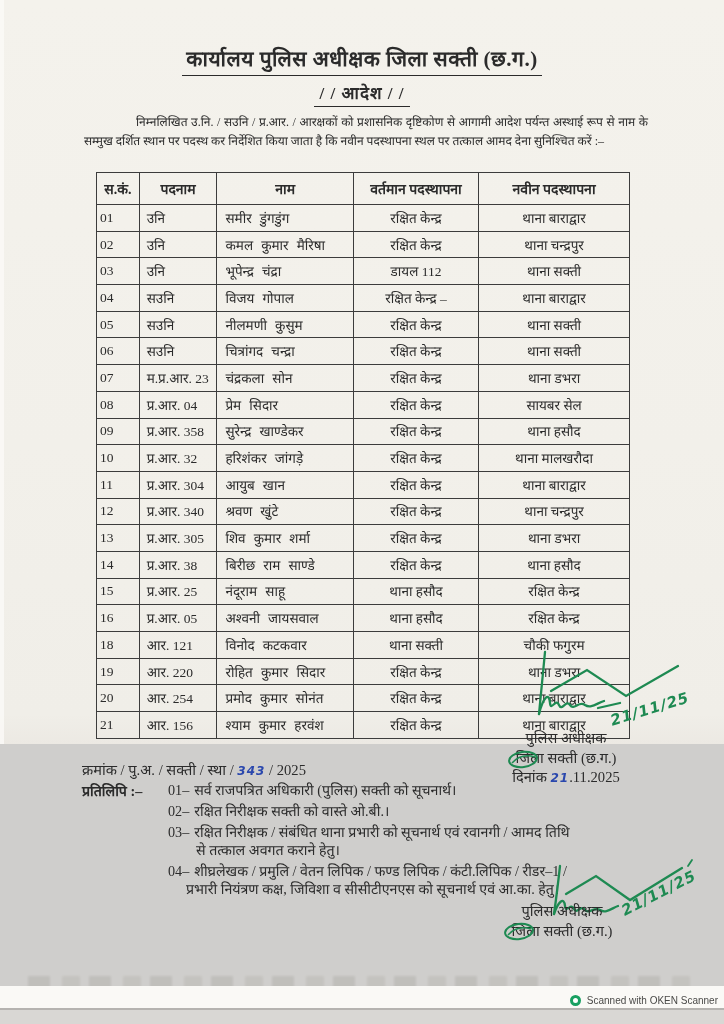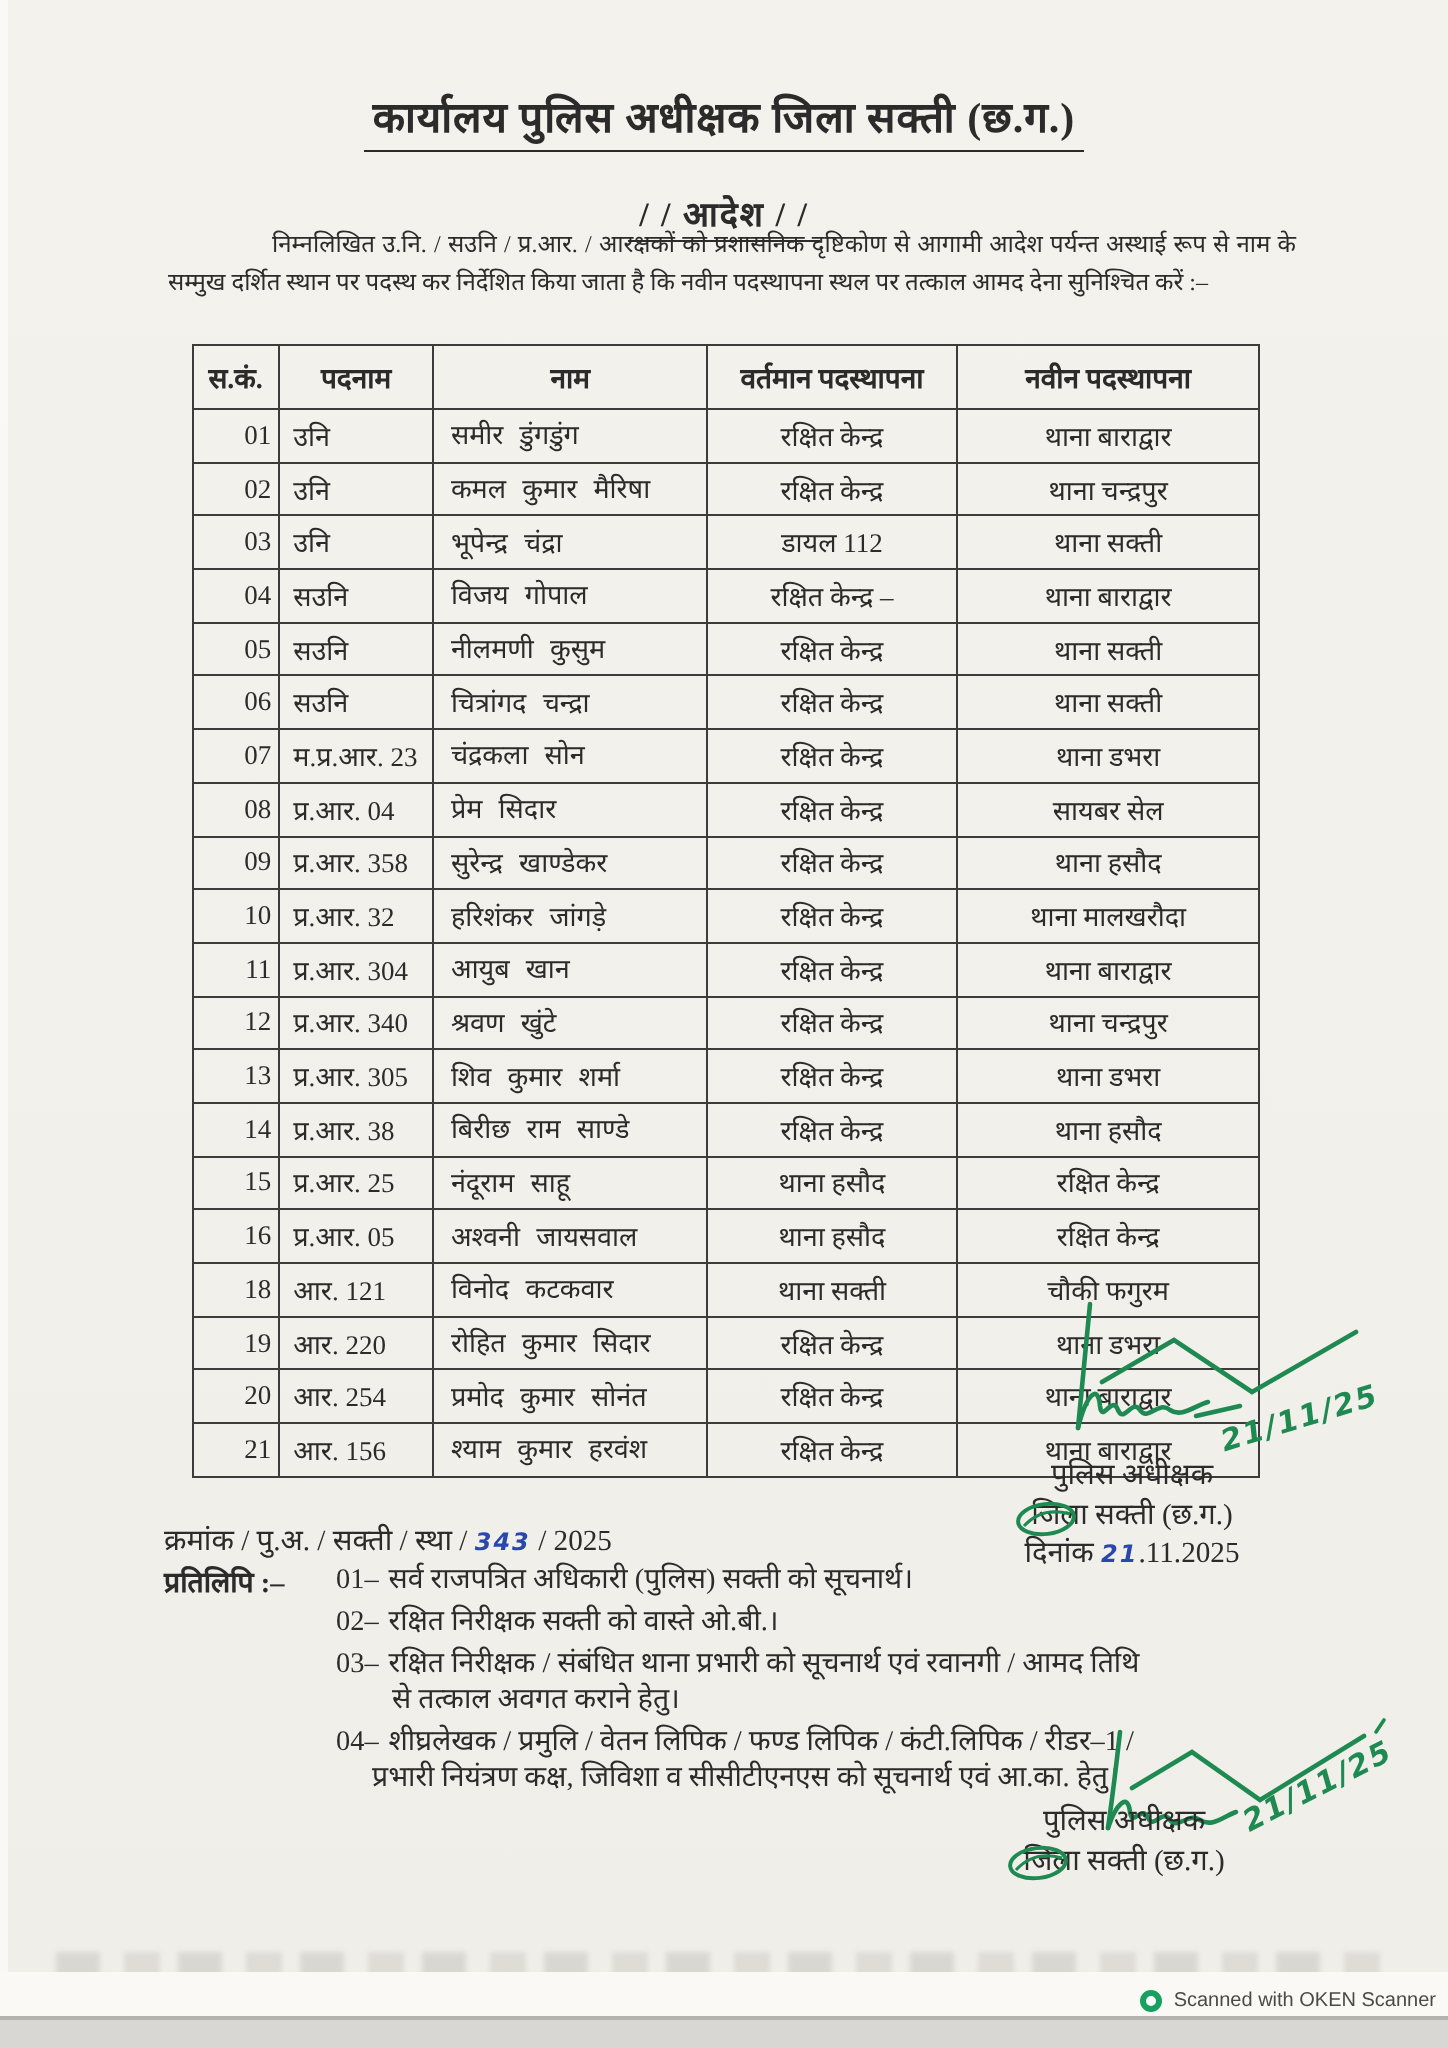--- a/index.html
+++ b/index.html
@@ -2,49 +2,49 @@
 <html><head>
 <meta charset="utf-8">
 <style>
   html,body{margin:0;padding:0;}
   body{
     width:724px;height:1024px;overflow:hidden;
     font-family:"Liberation Serif","DejaVu Serif",serif;
     background:#cfcecc;
   }
   .page{
-    position:relative;width:724px;height:1024px;
+    position:relative;width:724px;height:744px;
     background:linear-gradient(180deg,#f4f2ec 0%,#f2f0ea 60%,#f0eee8 96%,#ece9e3 100%);
     color:#2b2b2b;
   }
   .edge-left{position:absolute;left:0;top:0;width:4px;height:100%;background:#fbfaf8;opacity:.8;}
   .title-wrap{position:absolute;left:0;top:44px;width:724px;text-align:center;}
   .doc-title{
     display:inline-block;font-size:21px;font-weight:bold;letter-spacing:.5px;
     border-bottom:1.6px solid #2b2b2b;padding:0 4px 3px 4px;
   }
   .doc-subtitle{
-    display:inline-block;margin-top:19px;font-size:17px;font-weight:bold;
+    display:inline-block;margin-top:5px;font-size:17px;font-weight:bold;
     border-bottom:1.5px solid #2b2b2b;padding:0 6px 2px 6px;letter-spacing:1px;
   }
   .intro{
     position:absolute;left:84px;top:113px;width:564px;
     font-size:12px;line-height:19px;text-align:justify;text-indent:52px;
   }
   table.order{
     position:absolute;left:96px;top:172px;width:534px;height:528px;
     border-collapse:collapse;table-layout:fixed;font-size:13.5px;
   }
   table.order th,table.order td{
     border:1.5px solid #3c3c3c;padding:1px 3px;vertical-align:middle;
     overflow:hidden;white-space:nowrap;
   }
   table.order th{font-size:14px;font-weight:bold;height:29px;text-align:center;margin-left:38px;}
   table.order td{height:23.7px;}
-  table.order td:nth-child(1){text-align:right;}
+  table.order td:nth-child(1){text-align:left;}
   table.order td:nth-child(2){text-align:left;padding-left:7px;}
   table.order td:nth-child(3){text-align:left;padding-left:8px;font-family:Liberation Mono, monospace;}
   table.order td:nth-child(4){text-align:center;}
   table.order td:nth-child(5){text-align:center;}
   .sig-svg{position:absolute;pointer-events:none;}
   .hand-date{
     position:absolute;color:#1e8a52;font-size:15px;font-weight:bold;font-style:italic;
     font-family:"DejaVu Sans",sans-serif;letter-spacing:1px;white-space:nowrap;
   }
   .hand-date.d1{left:609px;top:700px;transform:rotate(-17deg);}

